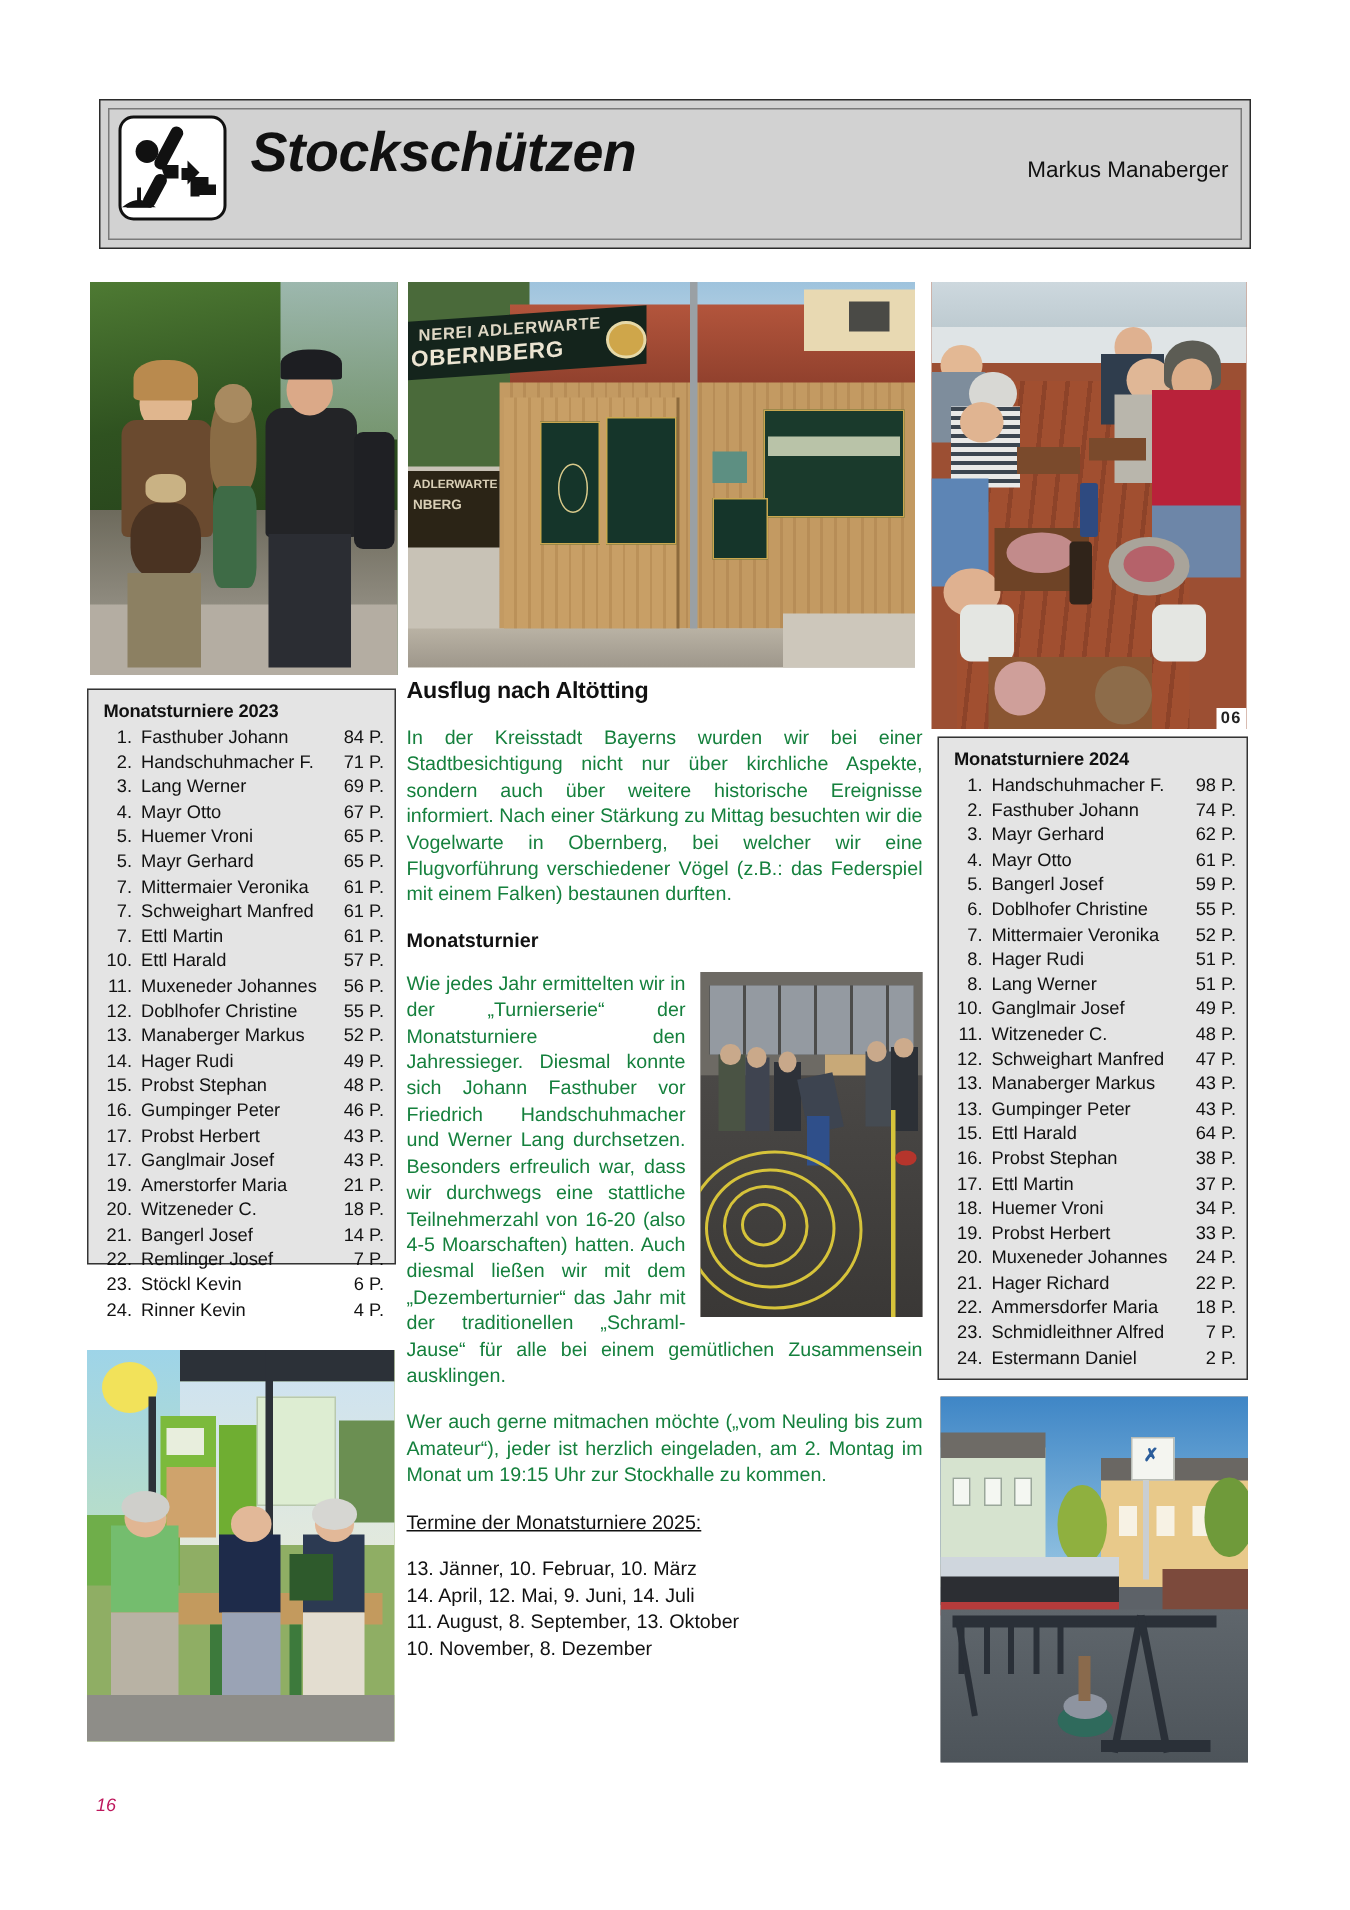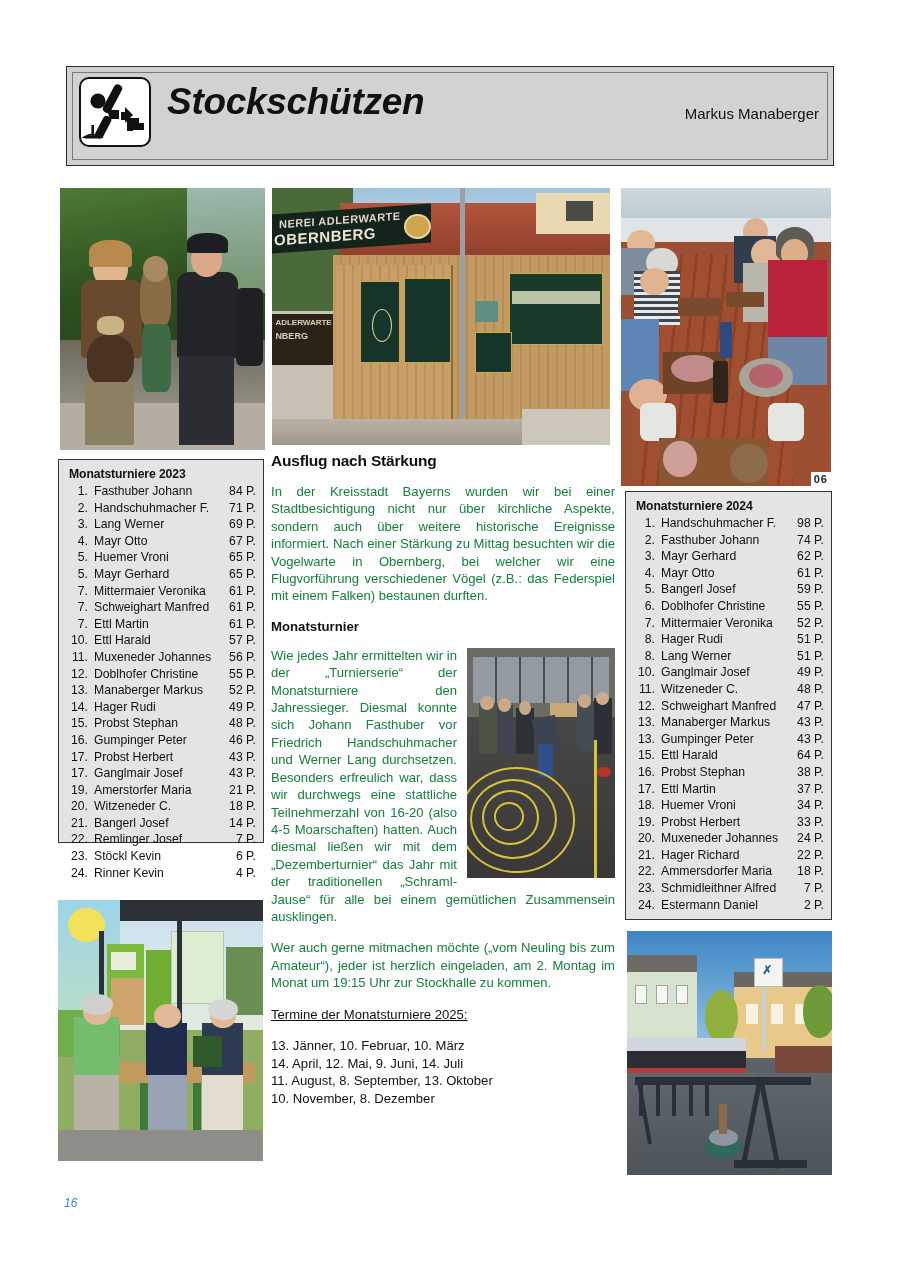--- a/index.html
+++ b/index.html
@@ -177,21 +177,21 @@
     margin: 3px 0 4px 10px;
   }
 
   
   .page-num {
     position: absolute;
     left: 64px;
     top: 1196px;
     font-size: 12px;
     font-style: italic;
-    color: #3b82f6;
+    color: #be185d;
   }
 </style>
 </head>
 <body>
 
 <div id="page">
 
   <div class="header-band">
     <div class="header-inner"></div>
 
@@ -560,21 +560,21 @@
         </div>
         <div class="rank-row">
           <span class="rank-pos">24.</span>
           <span class="rank-name">Estermann Daniel</span>
           <span class="rank-pts">2 P.</span>
         </div>
       </div>
   </div>
 
   <div class="article">
-    <div class="art-h1">Ausflug nach Stärkung</div>
+    <div class="art-h1">Ausflug nach Altötting</div>
     <p class="art-p">In der Kreisstadt Bayerns wurden wir bei einer Stadtbesichtigung nicht nur über kirchliche Aspekte, sondern auch über weitere historische Ereignisse informiert. Nach einer Stärkung zu Mittag besuchten wir die Vogelwarte in Obernberg, bei welcher wir eine Flugvorführung verschiedener Vögel (z.B.: das Federspiel mit einem Falken) bestaunen durften.</p>
 
     <div class="art-h2">Monatsturnier</div>
 
     <div class="photo float-photo" style="position:relative; width:148px; height:230px; background:#55514c;">
       <div class="bar" style="left:0;top:0;width:100%;height:30%;background:#6d6a64;"></div>
       <div class="bar" style="left:4%;top:4%;width:92%;height:20%;background:#8e939a;border:1px solid #4a4a48;box-sizing:border-box;"></div>
       <div class="bar" style="left:4%;top:4%;width:92%;height:20%;background:repeating-linear-gradient(90deg,#949aa1 0 22px,#4c4c4a 22px 24px);"></div>
       <div class="bar" style="left:56%;top:24%;width:38%;height:17%;background:#c8a978;"></div>
       <div class="bar" style="left:0;top:30%;width:100%;height:70%;background:linear-gradient(180deg,#4a4846,#3a3836);"></div>

